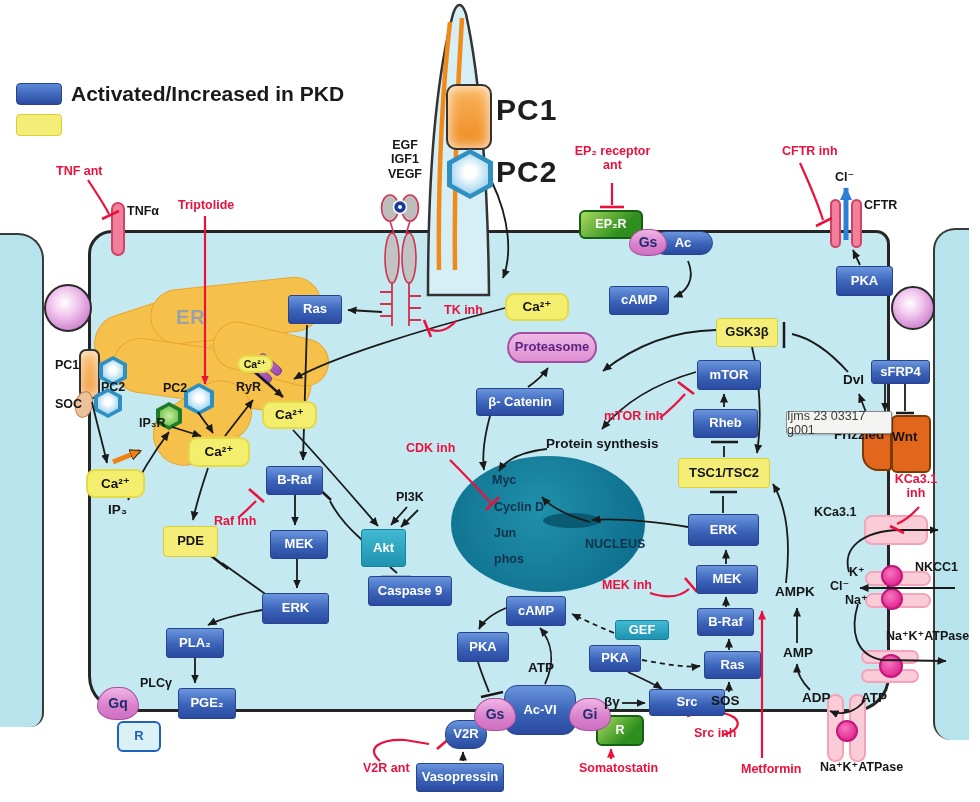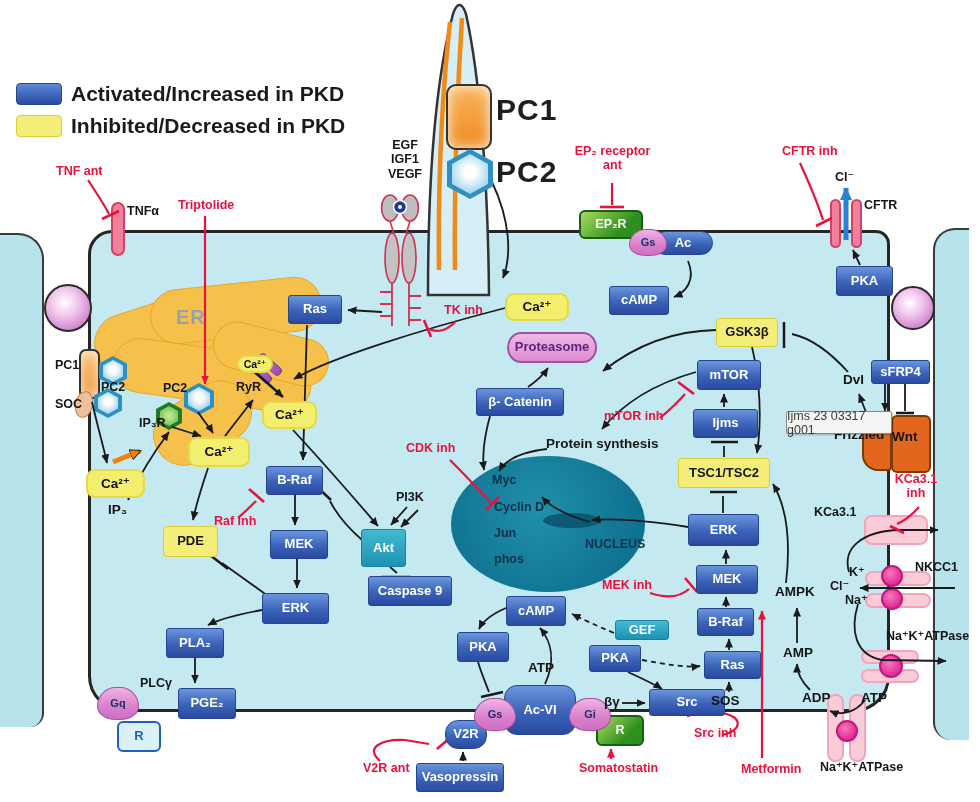--- a/index.html
+++ b/index.html
@@ -36,21 +36,21 @@
   .node{position:absolute;box-sizing:border-box;display:flex;align-items:center;justify-content:center;
     text-align:center;font-weight:bold;z-index:6;line-height:1.15;}
   .blue{background:linear-gradient(180deg,#6a95dd 0%,#3a63b8 55%,#2a4aa0 100%);color:#fff;
     border-radius:3px;font-size:13px;border:1px solid #27448c;}
   .rbig{border-radius:13px;}
   .teal{background:linear-gradient(180deg,#42bad2,#1e92b1);color:#fff;border-radius:3px;font-size:13px;border:1px solid #17819e;}
   .yellow{background:#f4ee79;border:1.5px solid #d8cf35;color:#151515;font-size:13px;border-radius:4px;}
   .ca{background:#f4ee6e;border:2px solid #e2da48;border-radius:9px;font-size:13.5px;color:#111;}
   .green{background:linear-gradient(135deg,#a8da5e,#2e8f1e 70%);border:2px solid #156015;color:#fff;border-radius:6px;font-size:12.5px;}
   .cyl{background:linear-gradient(180deg,#f0b5e4 0%,#d97fcb 60%,#cf6fc2 100%);border:1.5px solid #a84fa0;
-    border-radius:45%/60% 60% 42% 42%;color:#1c2e6e;font-size:11px;}
+    border-radius:45%/60% 60% 42% 42%;color:#1c2e6e;font-size:14px;}
   .proteo{background:linear-gradient(180deg,#f0b8e6,#df8ed2);border:2px solid #a050a0;border-radius:14px/50%;
     color:#5a2580;font-size:13px;}
   .rblue{background:#daf1f5;border:2px solid #2060c0;color:#2060c0;border-radius:6px;font-size:13px;}
   .lbl{font-size:12.5px;color:#151515;white-space:pre-line;background:transparent;z-index:7;}
   .lbl.ctr{text-align:center;}
   .red{color:#e9113d;}
   .gray{color:#98a2aa;font-size:20px;letter-spacing:1px;}
   .big{font-size:30px;color:#1e1e1e;letter-spacing:1px;}
   .md{font-size:13.5px;}
   .navy{color:#10324a;}
@@ -252,39 +252,38 @@
     </g>
     <path d="M846,240 L846,188" fill="none" stroke="#2b7fd6" stroke-width="5" marker-end="url(#mBl)"></path>
   </svg>
 
   <div class="legend-row" style="left:16px;top:82px;">
     <span class="sw sw-blue"></span>
     <span class="legend-txt">Activated/Increased in PKD</span>
   </div>
   <div class="legend-row" style="left:16px;top:114px;">
     <span class="sw sw-yel"></span>
-    <span class="legend-txt">Inhibited/Decreased in PKD</span>
   </div>
 
   <div class="abs tooltip">Ijms 23 03317 g001</div>
 
   <div id="nodes">
       <div class="node blue" style="left: 288px; top: 295px; width: 54px; height: 29px;">Ras</div>
       <div class="node blue" style="left: 266px; top: 466px; width: 57px; height: 29px;">B-Raf</div>
       <div class="node blue" style="left: 270px; top: 530px; width: 58px; height: 29px;">MEK</div>
       <div class="node blue" style="left: 262px; top: 593px; width: 67px; height: 31px;">ERK</div>
       <div class="node blue" style="left: 166px; top: 628px; width: 58px; height: 30px;">PLA₂</div>
       <div class="node blue" style="left: 178px; top: 688px; width: 58px; height: 31px;">PGE₂</div>
       <div class="node blue" style="left: 368px; top: 576px; width: 84px; height: 30px;">Caspase 9</div>
       <div class="node blue" style="left: 476px; top: 388px; width: 88px; height: 28px;">β- Catenin</div>
       <div class="node blue" style="left: 609px; top: 286px; width: 60px; height: 29px;">cAMP</div>
       <div class="node blue rbig" style="left: 653px; top: 231px; width: 60px; height: 24px;">Ac</div>
       <div class="node blue" style="left: 836px; top: 266px; width: 57px; height: 30px;">PKA</div>
       <div class="node blue" style="left: 697px; top: 360px; width: 64px; height: 30px;">mTOR</div>
-      <div class="node blue" style="left: 693px; top: 409px; width: 65px; height: 29px;">Ijms</div>
+      <div class="node blue" style="left: 693px; top: 409px; width: 65px; height: 29px;">Rheb</div>
       <div class="node blue" style="left: 688px; top: 514px; width: 71px; height: 32px;">ERK</div>
       <div class="node blue" style="left: 696px; top: 565px; width: 62px; height: 29px;">MEK</div>
       <div class="node blue" style="left: 697px; top: 608px; width: 57px; height: 28px;">B-Raf</div>
       <div class="node blue" style="left: 704px; top: 651px; width: 57px; height: 28px;">Ras</div>
       <div class="node blue" style="left: 457px; top: 632px; width: 52px; height: 30px;">PKA</div>
       <div class="node blue" style="left: 506px; top: 596px; width: 60px; height: 30px;">cAMP</div>
       <div class="node blue" style="left: 589px; top: 645px; width: 52px; height: 27px;">PKA</div>
       <div class="node blue rbig" style="left: 504px; top: 685px; width: 72px; height: 50px;">Ac-VI</div>
       <div class="node blue rbig" style="left: 445px; top: 720px; width: 42px; height: 29px;">V2R</div>
       <div class="node blue" style="left: 416px; top: 763px; width: 88px; height: 29px;">Vasopressin</div>

